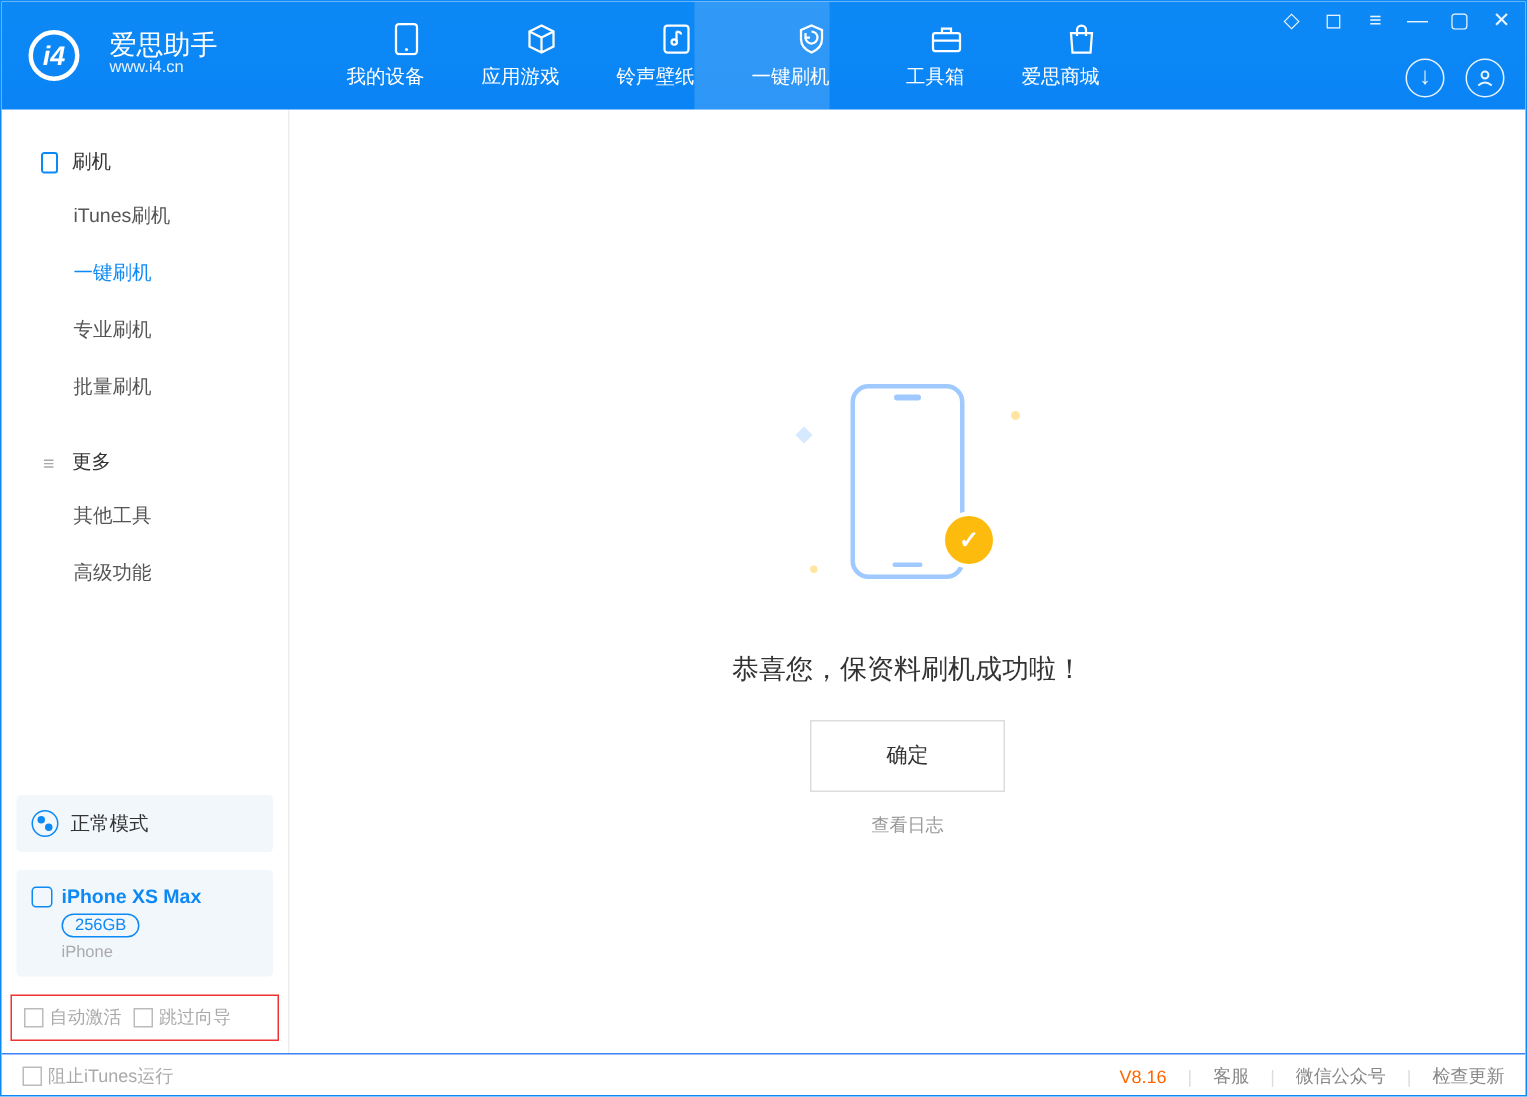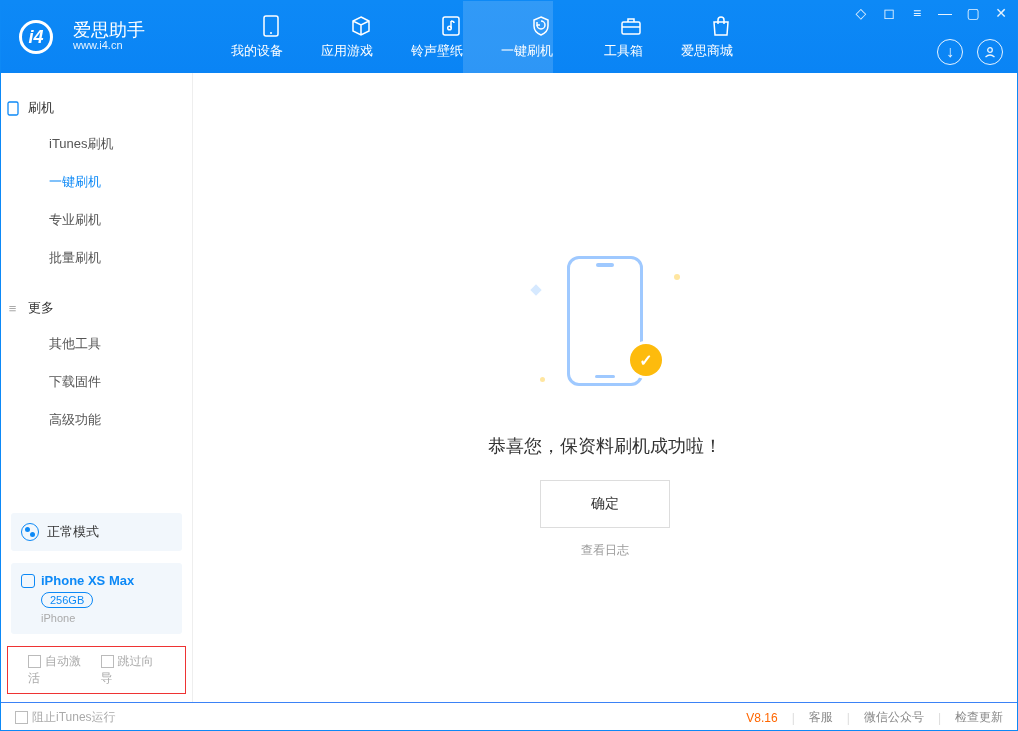--- a/index.html
+++ b/index.html
@@ -22,39 +22,39 @@
 .winctrl { position:absolute; right:8px; top:4px; display:flex; gap:12px; opacity:.9; }
 .winctrl span { cursor:pointer; font-size:14px; display:inline-flex;align-items:center;justify-content:center; width:16px;height:16px; }
 .hdr-right { position:absolute; right:14px; bottom:8px; display:flex; gap:14px; }
 .hdr-right .circ { width:26px;height:26px;border:1.5px solid #fff;border-radius:50%;display:flex;align-items:center;justify-content:center;cursor:pointer;opacity:.9; }
 
 
 .body { display:flex; height: calc(731px - 72px - 30px); }
 
 
 .sidebar { width:192px; border-right:1px solid #eee; padding-top:18px; font-size:13px; color:#333; display:flex; flex-direction:column; }
-.side-group-title { display:flex; align-items:center; padding:8px 4px; color:#333; font-weight:500;text-align:right; }
+.side-group-title { display:flex; align-items:center; padding:8px 24px; color:#333; font-weight:500;text-align:right; }
 .side-group-title .gic { width:15px;height:15px;margin-right:8px;display:inline-flex;align-items:center;justify-content:center;color:#0d89f6; }
 .side-group-title.more .gic { color:#aaa; }
 .side-item { padding:10px 16px 10px 48px; color:#555; cursor:pointer; }
 .side-item.active { color:#0d89f6; }
 
 .side-spacer { flex:1; }
 .mode-box, .device-box { margin:6px 10px; border-radius:3px; padding:10px 10px; display:flex; align-items:center; font-size:13px; }
 .mode-box { background:#f2f7fc; color:#333; }
 .mode-box .mic { width:18px;height:18px;border:1.5px solid #0d89f6;border-radius:50%;margin-right:8px;position:relative; }
 .mode-box .mic::before,.mode-box .mic::after{content:"";position:absolute;width:5px;height:5px;border-radius:50%;background:#0d89f6;}
 .mode-box .mic::before{top:3px;left:3px;} .mode-box .mic::after{bottom:3px;right:3px;}
 .device-box { background:#f2f7fc; flex-direction:column; align-items:flex-start; }
 .device-box .dname { color:#0d89f6; font-weight:600; display:flex;align-items:center; }
 .device-box .dname .dic{ width:14px;height:14px;border:1.5px solid #0d89f6;border-radius:3px;margin-right:6px; }
 .device-box .cap { display:inline-block; margin-top:4px; padding:1px 8px; border:1px solid #0d89f6; color:#0d89f6; border-radius:10px; font-size:11px; margin-left:20px;}
 .device-box .dtype { color:#aaa; font-size:11px; margin-top:4px; margin-left:20px;}
 
-.opt-row { border:1.5px solid #e33; margin:6px 6px 8px 6px; padding:6px 20px; display:flex; gap:8px; color:#aaa; font-size:12px; align-items:flex-start; }
+.opt-row { border:1.5px solid #e33; margin:6px 6px 8px 6px; padding:6px 8px; display:flex; gap:8px; color:#aaa; font-size:12px; align-items:flex-start; }
 .chk { width:13px;height:13px;border:1px solid #bbb;display:inline-block;margin-right:4px;vertical-align:middle; }
 
 
 .main { flex:1; display:flex; flex-direction:column; align-items:center; justify-content:center; padding-top:40px; }
 .illus { position:relative; width:150px; height:150px; }
 .phone { width:76px;height:130px;border:3px solid #9fc9ff;border-radius:12px;background:#fff;position:absolute;left:37px;top:0; }
 .phone::before{content:"";position:absolute;left:50%;top:4px;transform:translateX(-50%);width:18px;height:4px;background:#9fc9ff;border-radius:2px;}
 .phone::after{content:"";position:absolute;left:50%;bottom:5px;transform:translateX(-50%);width:20px;height:3px;background:#9fc9ff;border-radius:2px;}
 .badge { position:absolute; width:32px;height:32px;background:#fdbb0d;border-radius:50%;right:18px;bottom:30px;display:flex;align-items:center;justify-content:center;color:#fff;font-weight:700; box-shadow:0 0 0 3px #fff; }
 .sp1{position:absolute;left:2px;top:30px;width:8px;height:8px;background:#d6e9ff;transform:rotate(45deg);} 
@@ -175,21 +175,20 @@
     <div class="side-item">iTunes刷机</div>
     <div class="side-item active">一键刷机</div>
     <div class="side-item">专业刷机</div>
     <div class="side-item">批量刷机</div>
 
     <div class="side-group-title more" style="margin-top:14px;">
       <span class="gic">≡</span>
       <span>更多</span>
     </div>
     <div class="side-item">其他工具</div>
-    <div class="side-item">下载固件</div>
     <div class="side-item">高级功能</div>
 
     <div class="side-spacer"></div>
 
     <div class="mode-box">
       <span class="mic"></span>
       <span>正常模式</span>
     </div>
     <div class="device-box">
       <div class="dname">

